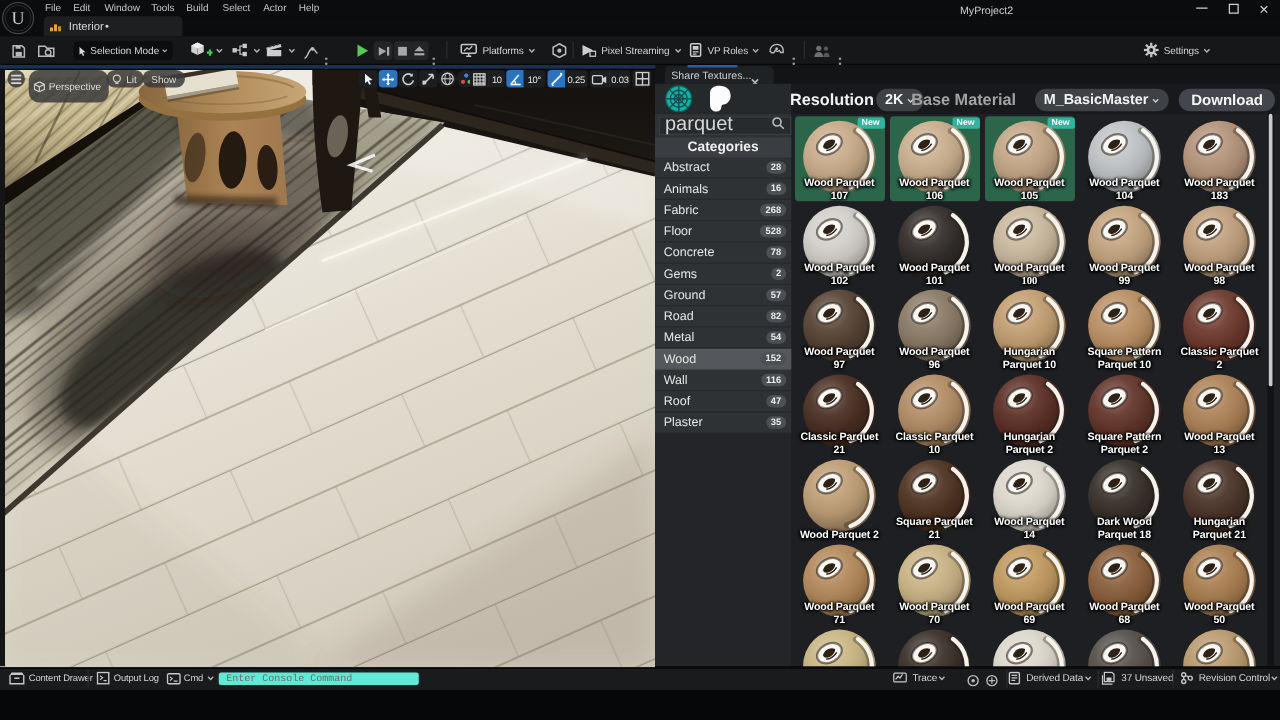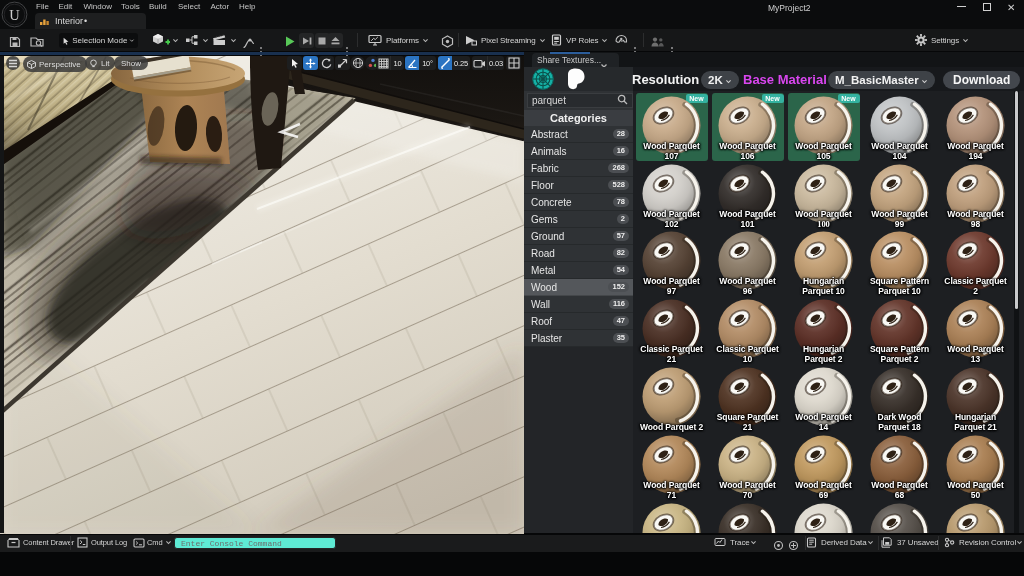--- a/index.html
+++ b/index.html
@@ -372,21 +372,21 @@
       <svg class="chev" width="7" height="7" viewBox="0 0 10 10">
         <path d="M2 3.5 L5 6.5 L8 3.5" stroke="#b5b5b5" stroke-width="1.6" fill="none"></path>
       </svg>
     </div>
     <div class="abs" style="left:0;top:52px;width:524px;height:3px;background:#19304f;"></div>
 <div class="abs pill" style="left:6px;top:56px;height:14px;width:14px;justify-content:center;border-radius:7px;">
       <svg width="10" height="9" viewBox="0 0 10 9" style="">
         <path d="M1 1.5 h8 M1 4.5 h8 M1 7.5 h8" stroke="#d6d6d6" stroke-width="1.4"></path>
       </svg>
     </div>
-    <div class="abs pill" style="left:23px;top:56px;height:16px;padding:0 6px 0 4px;">
+    <div class="abs pill" style="left:23px;top:56px;height:26px;padding:0 6px 0 4px;">
       <svg width="9" height="9" viewBox="0 0 9 9" style="">
         <path d="M4.5 .5 L8.5 2.5 V6.5 L4.5 8.5 L.5 6.5 V2.5 Z" fill="none" stroke="#cfcfcf" stroke-width="1"></path>
         <path d="M.5 2.5 L4.5 4.5 L8.5 2.5 M4.5 4.5 V8.5" stroke="#cfcfcf" stroke-width="1" fill="none"></path>
       </svg>
       <span style="margin-left:3px;">Perspective</span>
     </div>
     <div class="abs pill" style="left:85px;top:56px;height:14px;padding:0 6px 0 4px;">
       <svg width="9" height="9" viewBox="0 0 9 9" style="">
         <circle cx="4.5" cy="3.8" r="2.8" fill="none" stroke="#cfcfcf" stroke-width="1"></circle>
         <path d="M3.3 7.5 h2.4" stroke="#cfcfcf" stroke-width="1.2"></path>
@@ -499,34 +499,34 @@
       <div class="abs" style="left:40px;top:14px;"><svg width="24" height="26" viewBox="0 0 24 26" style="">
           <path d="M4 8.5 C4 4.5 7 2.5 11.5 2.5 C17 2.5 20.5 5.5 20.5 10.5 C20.5 14.5 18 17 14.8 17.6 C13.6 17.8 13.2 18.4 13.1 19.6 C13 21.8 11.6 23.2 9.2 23.2 C6.1 23.2 4 21 4 17.5 Z" fill="#fdfdfd"></path>
         </svg></div>
       <div class="abs" style="left:108px;top:20px;font-size:13px;font-weight:bold;color:#f2f2f2;">Resolution</div>
       <div class="abs row" style="left:177px;top:18.5px;height:18px;background:#3e4247;border-radius:9px;padding:0 7px;">
         <span style="font-size:11.5px;font-weight:bold;color:#f2f2f2;">2K</span>
         <span style="margin-left:2px;"><svg class="chev" width="6" height="6" viewBox="0 0 10 10">
             <path d="M2 3.5 L5 6.5 L8 3.5" stroke="#cfcfcf" stroke-width="1.6" fill="none"></path>
           </svg></span>
       </div>
-      <div class="abs" style="left:219px;top:20px;font-size:13px;font-weight:bold;color:#d946ef;">Base Material</div>
+      <div class="abs" style="left:205px;top:20px;font-size:13px;font-weight:bold;color:#a3a3a3;">Base Material</div>
       <div class="abs row" style="left:304px;top:18.5px;height:18px;background:#3e4247;border-radius:9px;padding:0 7px;">
         <span style="font-size:11.5px;font-weight:bold;color:#f2f2f2;">M_BasicMaster</span>
         <span style="margin-left:2px;"><svg class="chev" width="6" height="6" viewBox="0 0 10 10">
             <path d="M2 3.5 L5 6.5 L8 3.5" stroke="#cfcfcf" stroke-width="1.6" fill="none"></path>
           </svg></span>
       </div>
       <div class="abs row" style="left:419px;top:18.5px;height:18px;background:#43474d;border-radius:9px;padding:0 10px;">
         <span style="font-size:12px;font-weight:bold;color:#f6f6f6;">Download</span>
       </div>
       <div class="abs" style="left:0;top:39px;width:109px;height:442px;background:#232528;"></div>
       <div class="abs" style="left:0;top:39px;width:109px;height:256px;background:#2f3235;"></div>
       <div class="abs row" style="left:3px;top:40.5px;width:106px;height:15.5px;background:#282b2e;border:1px solid #3a3d40;">
-        <span style="font-size:10px;color:#d6d6d6;margin-left:4px;">parquet</span>
+        <span style="font-size:16px;color:#d6d6d6;margin-left:4px;">parquet</span>
         <span style="margin-left:auto;margin-right:4px;"><svg width="11" height="11" viewBox="0 0 11 11" style="">
             <circle cx="4.6" cy="4.6" r="3.2" fill="none" stroke="#bcbcbc" stroke-width="1.3"></circle>
             <path d="M7 7 L10 10" stroke="#bcbcbc" stroke-width="1.3"></path>
           </svg></span>
       </div>
       <div class="abs" style="left:0;top:57.5px;width:109px;height:16.5px;background:#3a3d41;display:flex;align-items:center;justify-content:center;font-size:11px;font-weight:bold;color:#f0f0f0;">Categories</div>
     </div>
     <div class="cat" style="top:126.0px;border-bottom:1px solid rgba(0,0,0,.18);">Abstract<span class="badge">28</span></div>
     <div class="cat" style="top:143.0px;border-bottom:1px solid rgba(0,0,0,.18);">Animals<span class="badge">16</span></div>
     <div class="cat" style="top:160.0px;border-bottom:1px solid rgba(0,0,0,.18);">Fabric<span class="badge">268</span></div>
@@ -574,21 +574,21 @@
         </svg>
       </div>
       <div class="glab" style="left:228.5px;top:49.7px;">Wood Parquet</div>
       <div class="glab" style="left:228.5px;top:59.7px;">104</div>
       <div class="abs" style="left:312.0px;top:3.7px;">
         <svg width="61" height="61" viewBox="-30.5 -30.5 61 61" style="color:#b3927a;display:block;">
           <use href="#ball"></use>
         </svg>
       </div>
       <div class="glab" style="left:304.5px;top:49.7px;">Wood Parquet</div>
-      <div class="glab" style="left:304.5px;top:59.7px;">194</div>
+      <div class="glab" style="left:304.5px;top:59.7px;">183</div>
       <div class="abs" style="left:8.0px;top:71.5px;">
         <svg width="61" height="61" viewBox="-30.5 -30.5 61 61" style="color:#d2cfca;display:block;">
           <use href="#ball"></use>
         </svg>
       </div>
       <div class="glab" style="left:0.5px;top:117.5px;">Wood Parquet</div>
       <div class="glab" style="left:0.5px;top:127.5px;">102</div>
       <div class="abs" style="left:84.0px;top:71.5px;">
         <svg width="61" height="61" viewBox="-30.5 -30.5 61 61" style="color:#332e2b;display:block;">
           <use href="#ball"></use>

